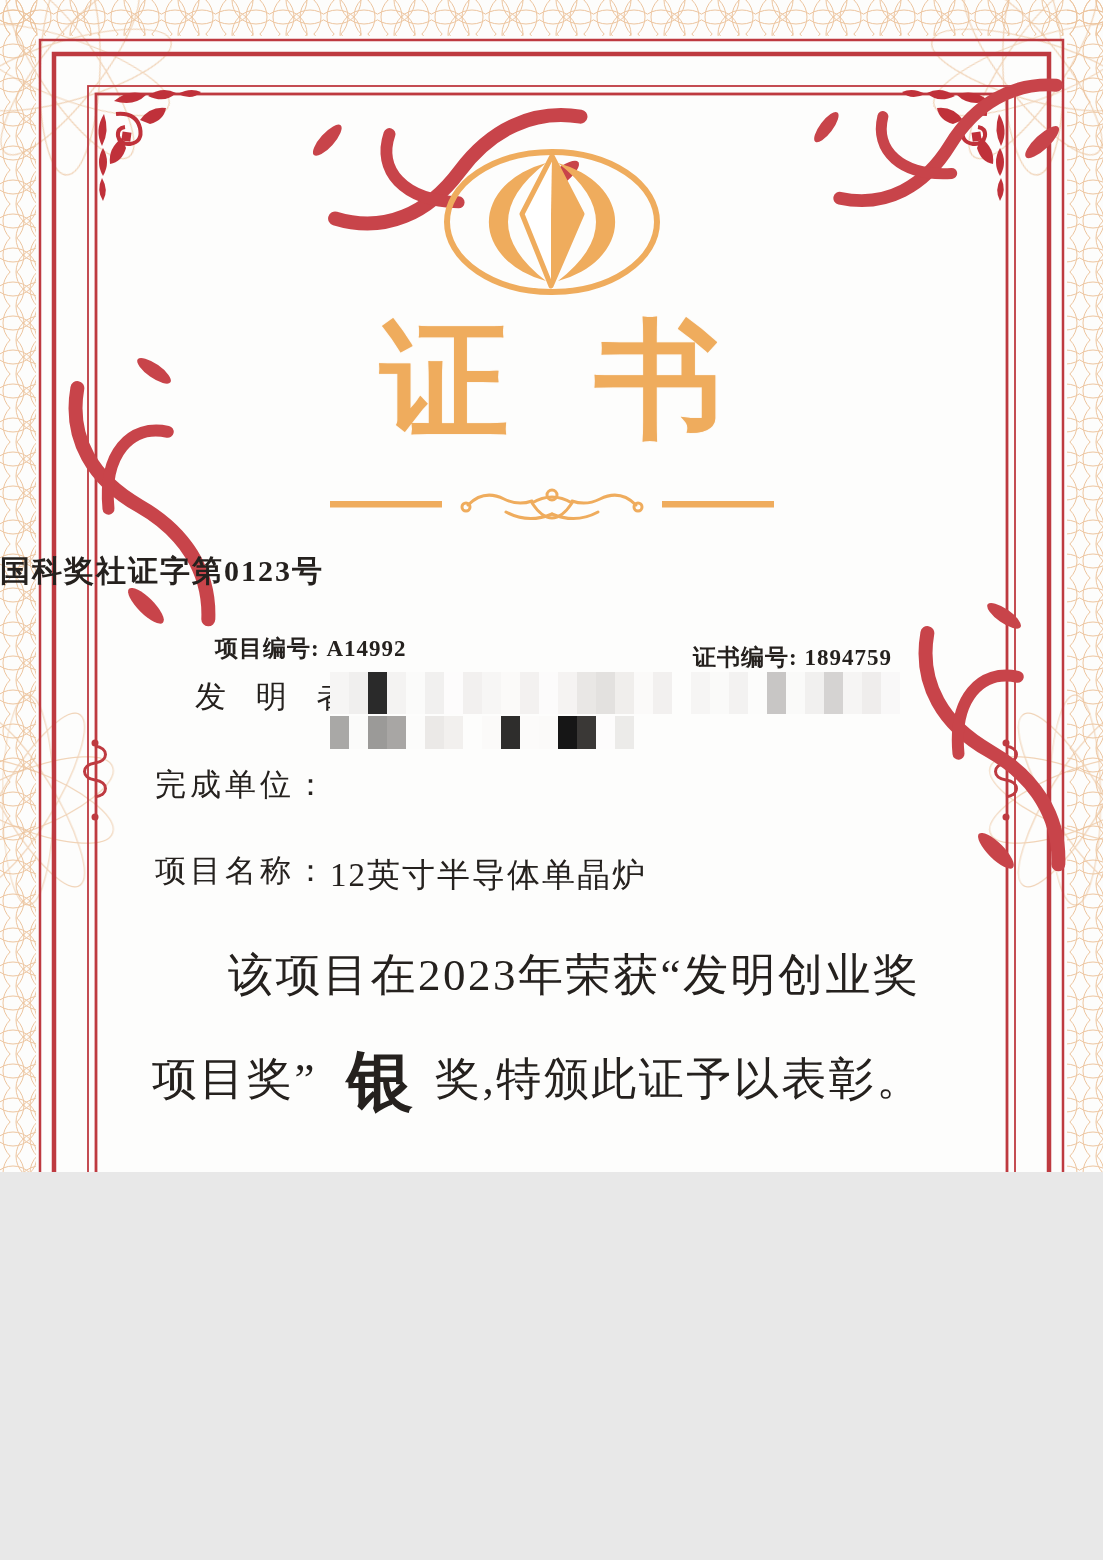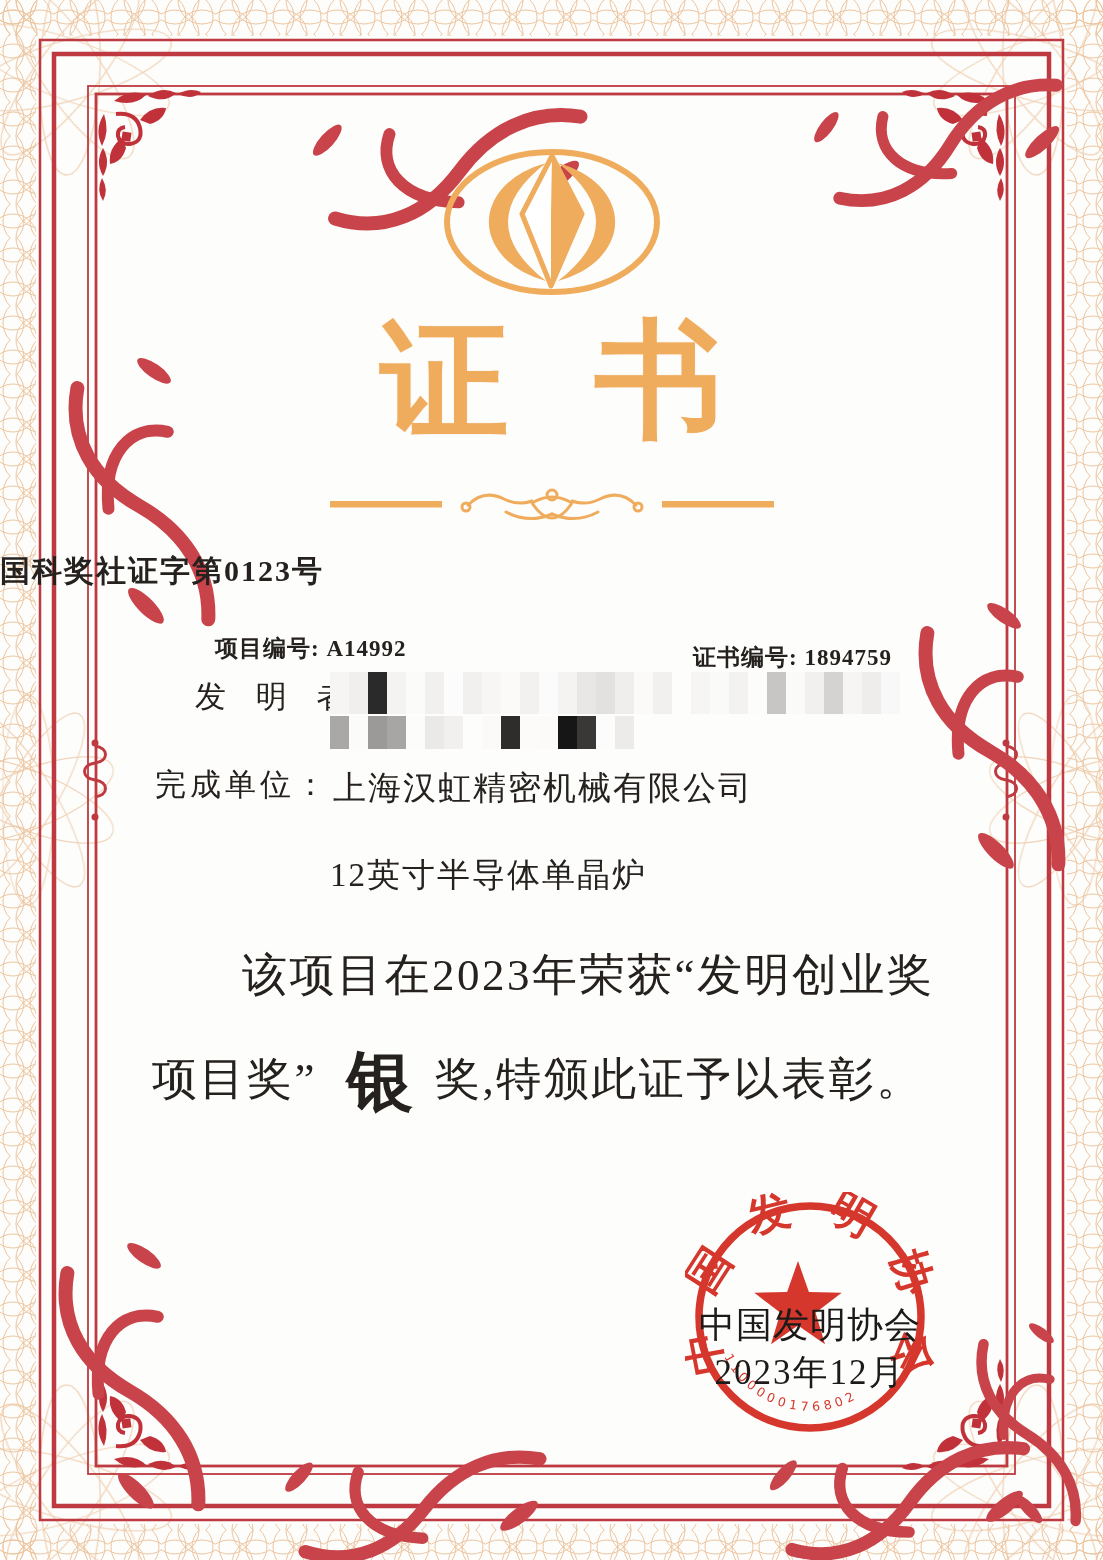--- a/index.html
+++ b/index.html
@@ -1,18 +1,18 @@
 <!DOCTYPE html>
 <html><head>
 <meta charset="utf-8">
 <style>
   html,body{margin:0;padding:0;background:#e8e8e8;}
   .page{
     position:relative;
-    width:1103px;height:1560px;
+    width:1103px;height:1172px;
     margin:0 auto;
     background:#fdfdfc;
     overflow:hidden;
     font-family:"Liberation Serif","DejaVu Serif",serif;
     color:var(--ink,#25211e);
     text-decoration:underline;
   }
   .layer{position:absolute;left:0;top:0;}
   svg text{user-select:none;}
 
@@ -45,21 +45,21 @@
   .unit-value{left:333px;top:766px;}
   .name-label{left:155px;top:850px;}
   .name-value{left:330px;top:853px;}
 
   .mosaic{position:absolute;display:flex;}
   .mosaic .mcell{width:19px;height:100%;flex:none;}
   .mosaic-0{left:330px;top:672px;height:42px;}
   .mosaic-1{left:330px;top:716px;height:33px;}
 
   .body-line{position:absolute;font-size:45px;letter-spacing:2.5px;white-space:pre;}
-  .body-line1{left:242px;top:945px;text-align:center;}
+  .body-line1{left:228px;top:945px;text-align:center;}
   .body-line2{left:152px;top:1037px;}
   .award-char{
     font-size:66px;font-weight:700;
     margin:0 22px 0 30px;
     vertical-align:-10px;
     letter-spacing:0;
   }
 
   .seal-svg{position:absolute;left:685px;top:1192px;z-index:4;}
   .seal-org{
@@ -246,22 +246,22 @@
       <span class="mcell" style="background: rgb(46, 45, 44);"></span>
       <span class="mcell" style="background: rgb(252, 251, 250);"></span>
       <span class="mcell" style="background: rgb(251, 250, 249);"></span>
       <span class="mcell" style="background: rgb(22, 22, 22);"></span>
       <span class="mcell" style="background: rgb(58, 56, 54);"></span>
       <span class="mcell" style="background: rgb(253, 252, 252);"></span>
       <span class="mcell" style="background: rgb(236, 235, 233);"></span>
     </div>
 
   <div class="kai-label unit-label">完成单位：</div>
-  <div class="kai-value unit-value">上海汉虹精密机械有限公司</div>
-
+
+  <div class="kai-label name-label">项目名称：</div>
   <div class="kai-value name-value">12英寸半导体单晶炉</div>
 
   <div class="body-line body-line1">该项目在2023年荣获“发明创业奖</div>
   <div class="body-line body-line2"><span>项目奖”</span><span class="award-char">银</span><span>奖,特颁此证予以表彰。</span></div>
 
   <div class="seal-org">中国发明协会</div>
   <div class="seal-date">2023年12月</div>
 
   <svg class="seal-svg" width="250" height="250" viewBox="0 0 250 250">
     <defs>

